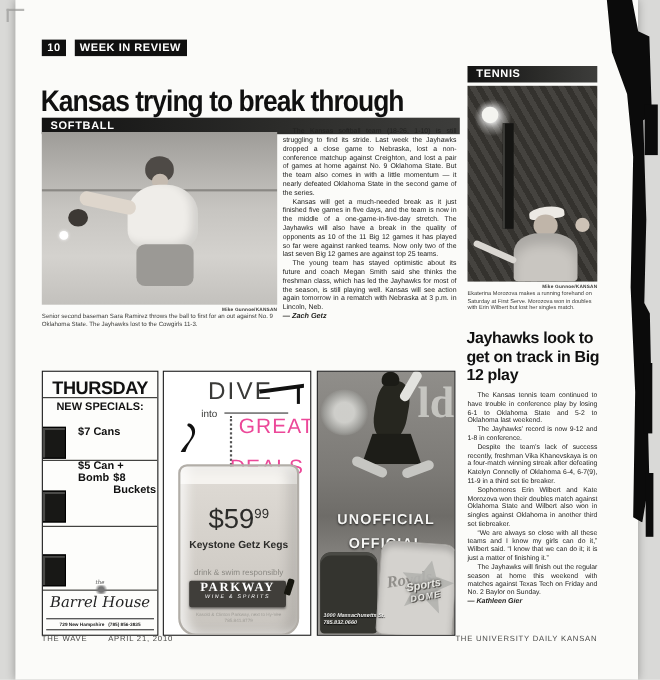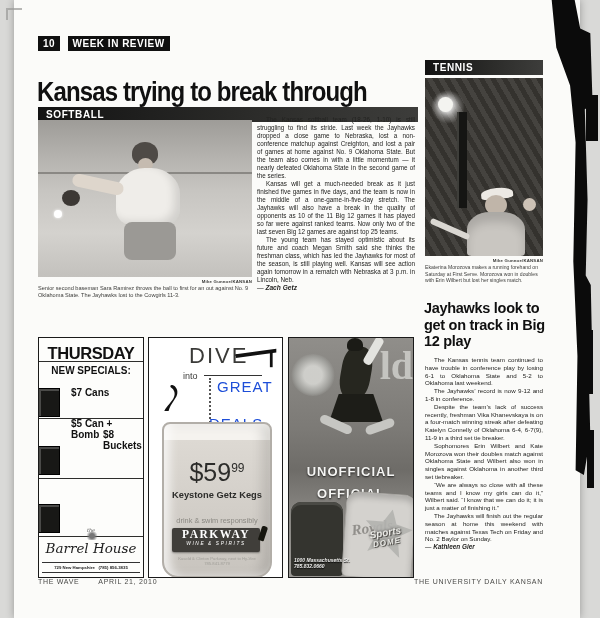--- a/index.html
+++ b/index.html
@@ -44,21 +44,21 @@
   .keyline{position:absolute;left:0;width:100%;height:1px;background:#2e2e2c;}
   .pianokey{position:absolute;left:-1px;width:20px;height:27px;background:#181816;border:1px solid #000;box-shadow:inset 2px 2px 0 #4a4a48;}
   .bh-title{font-size:16.5px;font-weight:800;letter-spacing:-.4px;text-align:center;color:#111;}
   .bh-sub{font-size:10px;font-weight:800;text-align:center;color:#111;}
   .bh-item{font-size:10px;font-weight:700;color:#111;}
   .bh-logo{font-family:"DejaVu Serif", serif;font-style:italic;font-size:13.5px;color:#222;text-align:center;}
   .bh-the{font-family:"DejaVu Serif", serif;font-style:italic;font-size:5px;color:#555;text-align:center;}
   .bh-addr{font-size:4.3px;font-weight:700;color:#222;text-align:center;border-top:1px solid #333;border-bottom:1px solid #333;padding:2px 0;}
   .pw-dive{font-size:22px;letter-spacing:2px;color:#3a3a38;}
   .pw-into{font-size:9px;color:#3a3a38;}
-  .pw-big{font-size:15px;letter-spacing:1px;color:#1d4ed8;}
+  .pw-big{font-size:19px;letter-spacing:1px;color:#ec4899;}
   .glass{background:linear-gradient(180deg,#f5f3ef 0 16px,#ddd9d3 16px,#c8c4be 100%);
     border:2px solid #b2aea8;border-radius:8px 8px 16px 16px;box-shadow:inset 6px 0 10px rgba(255,255,255,.7), inset -8px 0 12px rgba(0,0,0,.12);}
   .pw-price{font-size:25px;color:#2c2c2a;text-align:center;}
   .pw-price sup{font-size:12px;}
   .pw-prod{font-size:9.3px;font-weight:700;color:#2c2c2a;text-align:center;}
   .pw-tag{font-size:7.4px;color:#8a8882;text-align:center;}
   .pw-box{background:#403e3a;color:#fff;text-align:center;border-radius:2px;box-shadow:0 1px 2px rgba(0,0,0,.4);}
   .pw-store{font-family:"Liberation Serif", serif;font-weight:700;font-size:11.5px;letter-spacing:1.5px;line-height:13px;}
   .pw-store-sub{font-size:4.8px;font-style:italic;letter-spacing:1.6px;line-height:6px;}
   .pw-addr{font-size:4.2px;color:#a09e98;text-align:center;line-height:5.4px;}

